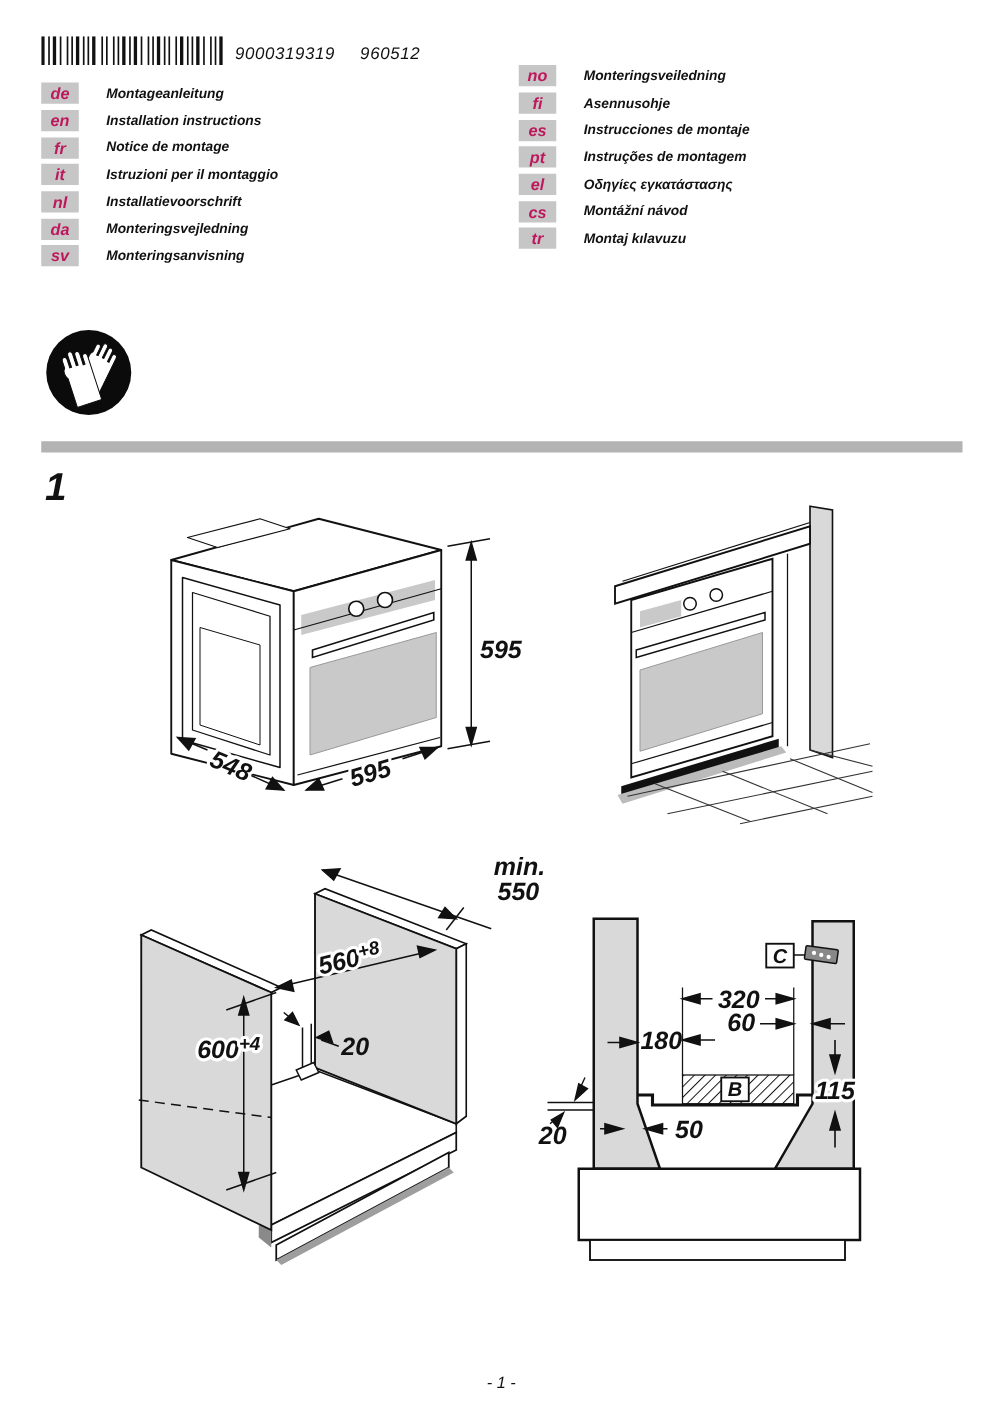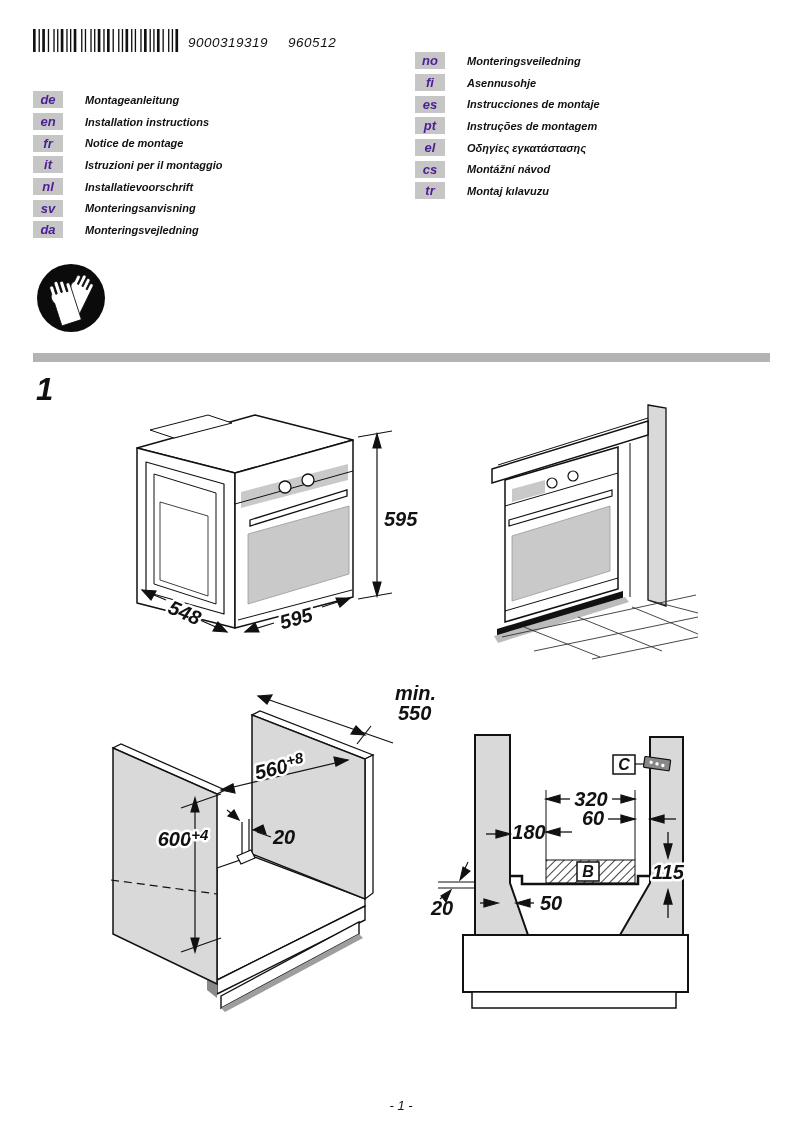--- a/index.html
+++ b/index.html
@@ -7,25 +7,25 @@
     position:relative;width:802px;height:1134px;background:#fff;
     font-family:"Liberation Sans", sans-serif;color:#111;overflow:hidden;font-style:italic;
   }
   .abs{position:absolute;}
   
   .barcode-row{left:33px;top:29px;display:flex;align-items:flex-end;}
   .barcode-num{font-size:13.5px;line-height:1;padding-bottom:3px;margin-left:5px;letter-spacing:.5px;}
   .barcode-num.second{margin-left:20px;}
   
   .lang-col{display:flex;flex-direction:column;}
-  .lang-col.left{left:33px;top:89px;}
+  .lang-col.left{left:33px;top:64px;}
   .lang-col.right{left:415px;top:50px;}
   .lang-row{display:flex;align-items:center;height:21.7px;}
   .lang-badge{
-    width:30px;height:17px;background:#c6c6c6;color:#4c1d95;
+    width:30px;height:17px;background:#c6c6c6;color:#be185d;
     font-size:13px;font-weight:bold;text-align:center;line-height:17px;
     flex:0 0 auto;
   }
   .lang-title{margin-left:22px;font-size:11px;font-weight:bold;white-space:nowrap;}
   
   .gloves{left:35px;top:262px;width:72px;height:72px;}
   
   .divider{left:33px;top:353px;width:737px;height:9px;background:#b3b3b3;}
   
   .section-number{left:36px;top:372px;font-size:31px;font-weight:bold;}
@@ -108,27 +108,27 @@
         <span class="lang-badge">it</span>
         <span class="lang-title">Istruzioni per il montaggio</span>
       </div>
 
       <div class="lang-row">
         <span class="lang-badge">nl</span>
         <span class="lang-title">Installatievoorschrift</span>
       </div>
 
       <div class="lang-row">
+        <span class="lang-badge">da</span>
+        <span class="lang-title">Monteringsvejledning</span>
+      </div>
+
+      <div class="lang-row">
         <span class="lang-badge">sv</span>
         <span class="lang-title">Monteringsanvisning</span>
-      </div>
-
-      <div class="lang-row">
-        <span class="lang-badge">da</span>
-        <span class="lang-title">Monteringsvejledning</span>
       </div>
     </div>
 
   <div class="abs lang-col right">
 
       <div class="lang-row">
         <span class="lang-badge">no</span>
         <span class="lang-title">Monteringsveiledning</span>
       </div>
 

